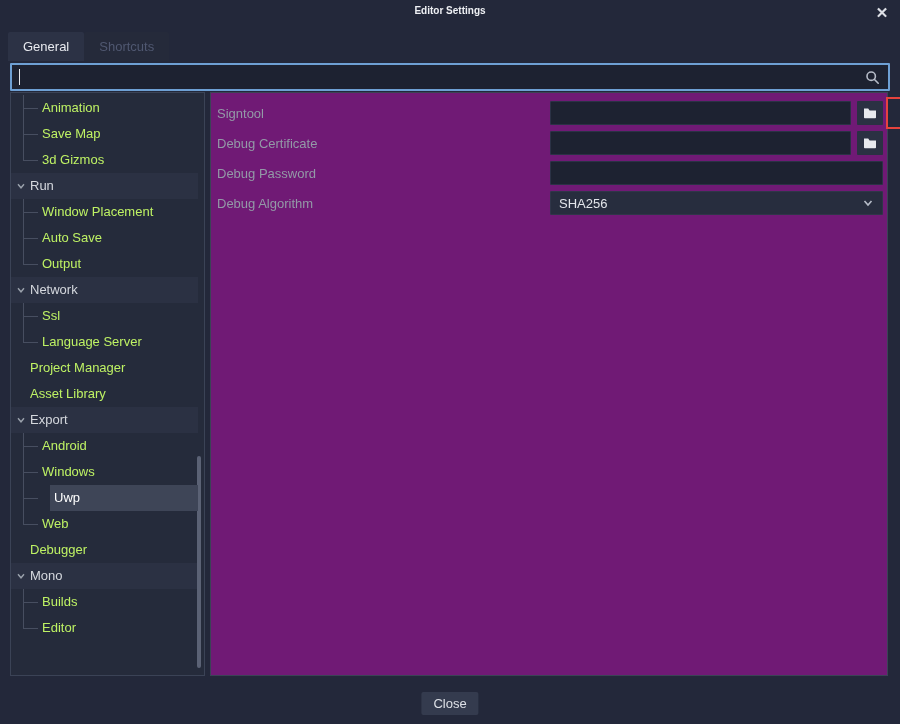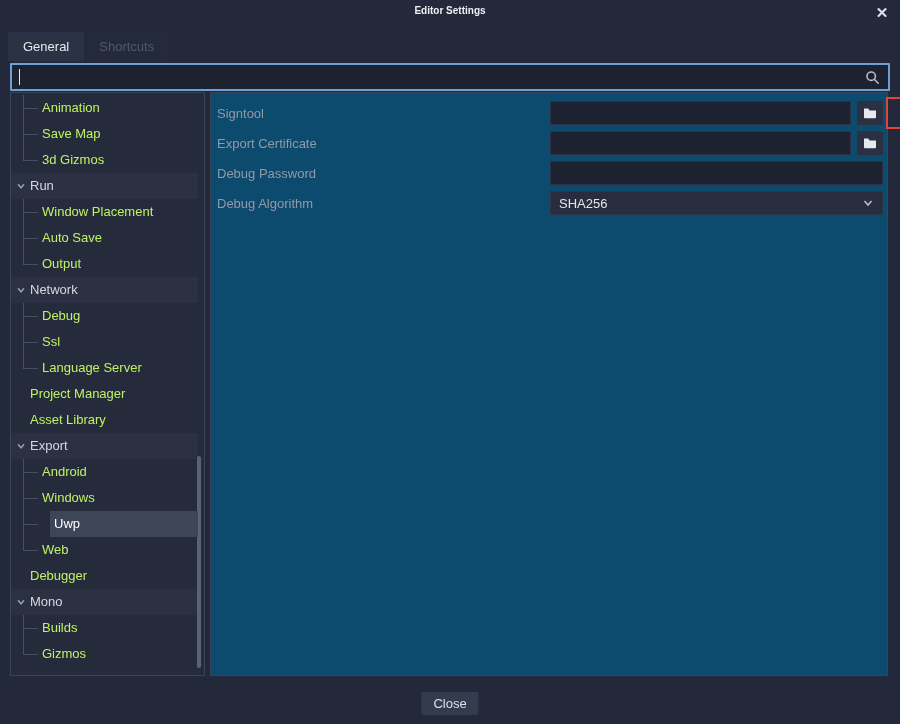--- a/index.html
+++ b/index.html
@@ -28,21 +28,21 @@
        box-sizing:border-box;background:#1d2231;border:2px solid #6ea0d4;border-radius:1px;}
   .searchwrap input{position:absolute;left:6px;top:0;right:28px;bottom:0;height:24px;
        background:transparent;border:none;outline:none;color:#e7e9ee;
        font-family:inherit;font-size:13px;}
   .caret{position:absolute;left:7px;top:4px;width:1px;height:16px;background:#e7e9ee;}
   .searchicon{position:absolute;right:8px;top:5px;width:15px;height:15px;}
   
   .sidepanel{position:absolute;left:10px;top:92px;width:195px;height:584px;
        box-sizing:border-box;background:#252b3b;border:1px solid #3b4356;overflow:hidden;}
   .mainpanel{position:absolute;left:210px;top:92px;width:678px;height:584px;
-       box-sizing:border-box;background:#0c4a6e;border:1px solid #3b4356;}
+       box-sizing:border-box;background:#701a75;border:1px solid #3b4356;}
   
   .tree{position:absolute;left:0;top:2px;right:0;}
   .trow{position:relative;height:26px;line-height:26px;margin-right:6px;cursor:pointer;}
   .trow .tlabel{display:block;height:26px;white-space:nowrap;color:#bef264;}
   .trow.child .tlabel{padding-left:31px;}
   .trow.top .tlabel,.trow.parent .tlabel{padding-left:19px;}
   .trow.parent{background:#2b3143;}
   .trow.parent .tlabel{color:#d5d8de;}
   
   .trow.child::before{content:"";position:absolute;left:12px;top:0;bottom:0;
@@ -139,23 +139,20 @@
 
     <div class="trow parent">
       <span class="arrow">
         <svg width="10" height="10" viewBox="0 0 10 10">
             <polyline points="2,3.2 5,6.8 8,3.2" fill="none" stroke="#9aa1ac" stroke-width="1.4"></polyline>
           </svg>
         </span>
       <span class="tlabel">Network</span>
       </div>
     <div class="trow child">
-      <span class="tlabel">Debug</span>
-      </div>
-    <div class="trow child">
       <span class="tlabel">Ssl</span>
       </div>
     <div class="trow child last">
       <span class="tlabel">Language Server</span>
       </div>
 
     <div class="trow top">
       <span class="tlabel">Project Manager</span>
       </div>
     <div class="trow top">
@@ -192,21 +189,21 @@
         <svg width="10" height="10" viewBox="0 0 10 10">
             <polyline points="2,3.2 5,6.8 8,3.2" fill="none" stroke="#9aa1ac" stroke-width="1.4"></polyline>
           </svg>
         </span>
       <span class="tlabel">Mono</span>
       </div>
     <div class="trow child">
       <span class="tlabel">Builds</span>
       </div>
     <div class="trow child last">
-      <span class="tlabel">Gizmos</span>
+      <span class="tlabel">Editor</span>
       </div>
 
   </div>
   <div class="vscroll"></div>
 </div>
 
 <div class="mainpanel">
   <div class="props">
 
     <div class="prow">
@@ -218,21 +215,21 @@
             <svg width="14" height="12" viewBox="0 0 14 12">
               <path d="M1 1.5 h4.2 l1.4 2 H13 v7 a0.8 0.8 0 0 1 -0.8 0.8 H1.8 A0.8 0.8 0 0 1 1 10.5 Z" fill="#e8eaef"></path>
             </svg>
           </span>
         </button>
         <div class="red-outline"></div>
       </div>
     </div>
 
     <div class="prow">
-      <div class="plabel">Export Certificate</div>
+      <div class="plabel">Debug Certificate</div>
       <div class="pcontrol">
         <input class="lineedit short" value="" style="">
         <button class="filebtn">
           <span>
             <svg width="14" height="12" viewBox="0 0 14 12">
               <path d="M1 1.5 h4.2 l1.4 2 H13 v7 a0.8 0.8 0 0 1 -0.8 0.8 H1.8 A0.8 0.8 0 0 1 1 10.5 Z" fill="#e8eaef"></path>
             </svg>
           </span>
         </button>
       </div>

